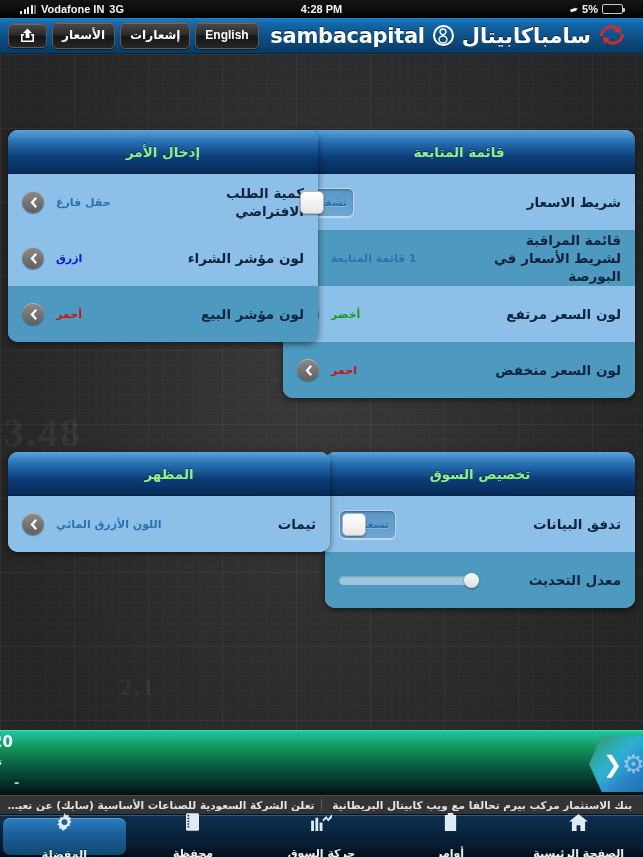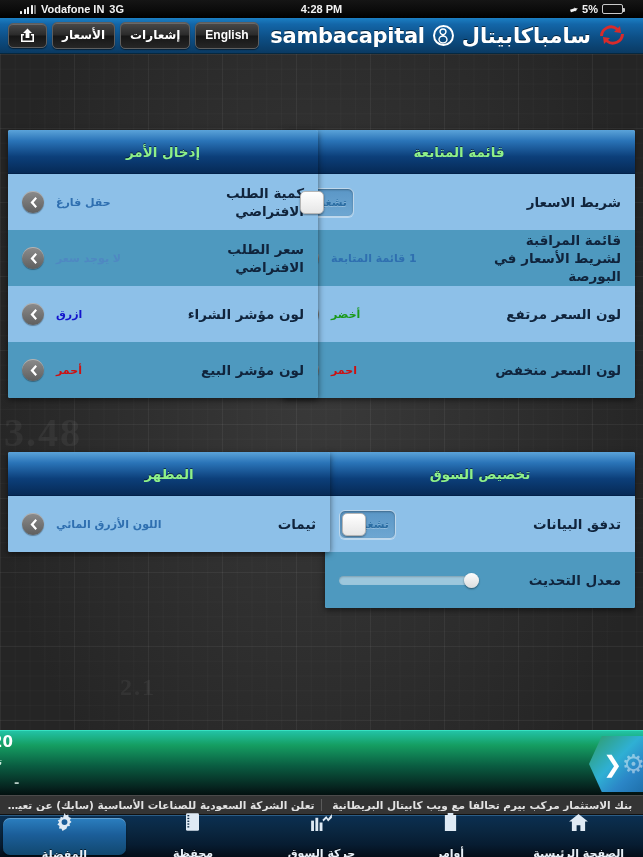--- a/index.html
+++ b/index.html
@@ -111,21 +111,21 @@
   .backdrop .ghost-num {
     position:absolute; color: rgba(255,255,255,.055); font-size: 40px;
     font-family: "Liberation Serif", serif; font-weight: bold;
     letter-spacing: 2px; user-select:none;
   }
 
   
   .content { position: absolute; top: 54px; left: 0; right: 0; bottom: 0; }
   .card {
     position: absolute;
-    border-radius: 2px;
+    border-radius: 10px;
     overflow: hidden;
     box-shadow: 0 2px 6px rgba(0,0,0,.55);
     background: #8dc0e8;
   }
   .card-head {
     height: 44px;
     background: linear-gradient(to bottom, #5ba3d9 0%, #2a74b8 25%, #0c3f7a 62%, #062a56 100%);
     display: flex; align-items: center; justify-content: center;
     border-bottom: 1px solid #02224a;
   }
@@ -399,31 +399,20 @@
     </div>
 
     <div class="card" style="top:76px; left:8px; width:310px;">
       <div class="card-head">
         <div class="card-title">إدخال الأمر</div>
       </div>
       <div class="row odd">
         <div class="row-label">كمية الطلب الافتراضي</div>
         <div class="row-right">
           <div class="row-value" style="color:#2f6fb0">حقل فارغ</div>
-          <div class="chev">
-              <svg width="8" height="11" viewBox="0 0 8 11">
-                <path d="M6.4 0 8 1.6 4.6 5.5 8 9.4 6.4 11 1.5 5.5z" fill="#fff"></path>
-              </svg>
-            </div>
-        </div>
-      </div>
-      <div class="row even">
-        <div class="row-label">سعر الطلب الافتراضي</div>
-        <div class="row-right">
-          <div class="row-value" style="color:#4f88c2">لا يوجد سعر</div>
           <div class="chev">
               <svg width="8" height="11" viewBox="0 0 8 11">
                 <path d="M6.4 0 8 1.6 4.6 5.5 8 9.4 6.4 11 1.5 5.5z" fill="#fff"></path>
               </svg>
             </div>
         </div>
       </div>
       <div class="row odd">
         <div class="row-label">لون مؤشر الشراء</div>
         <div class="row-right">

